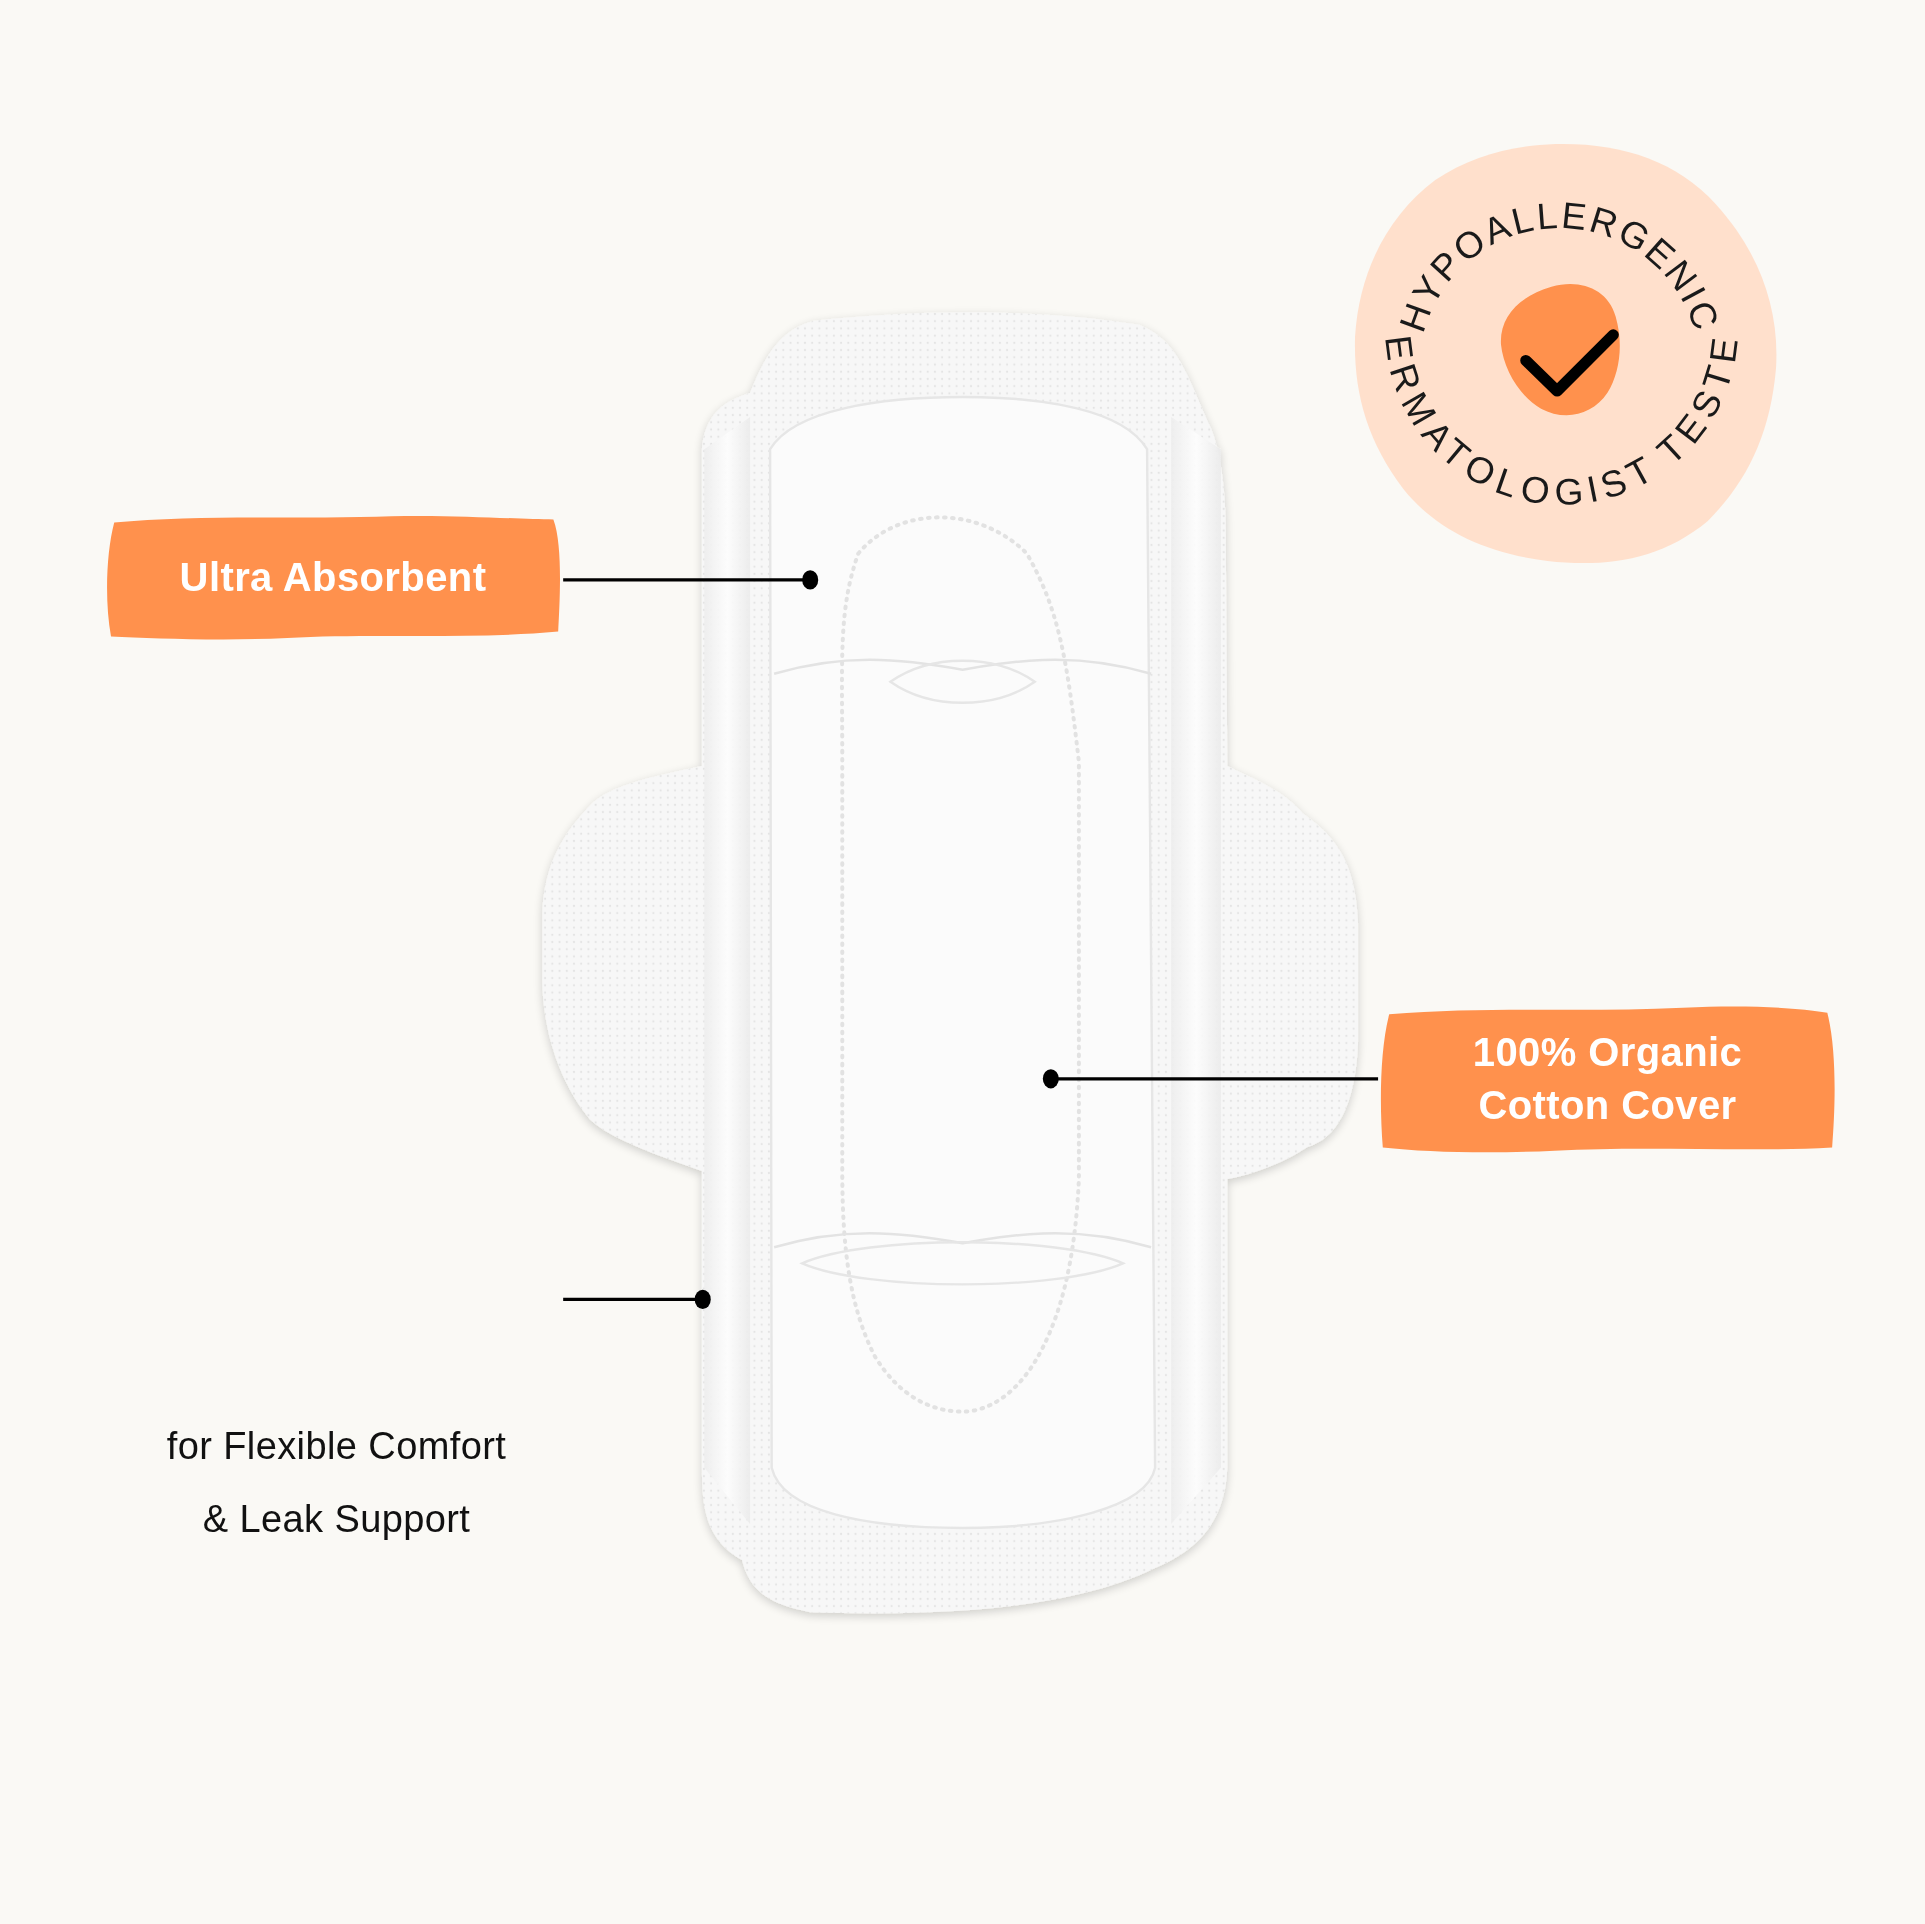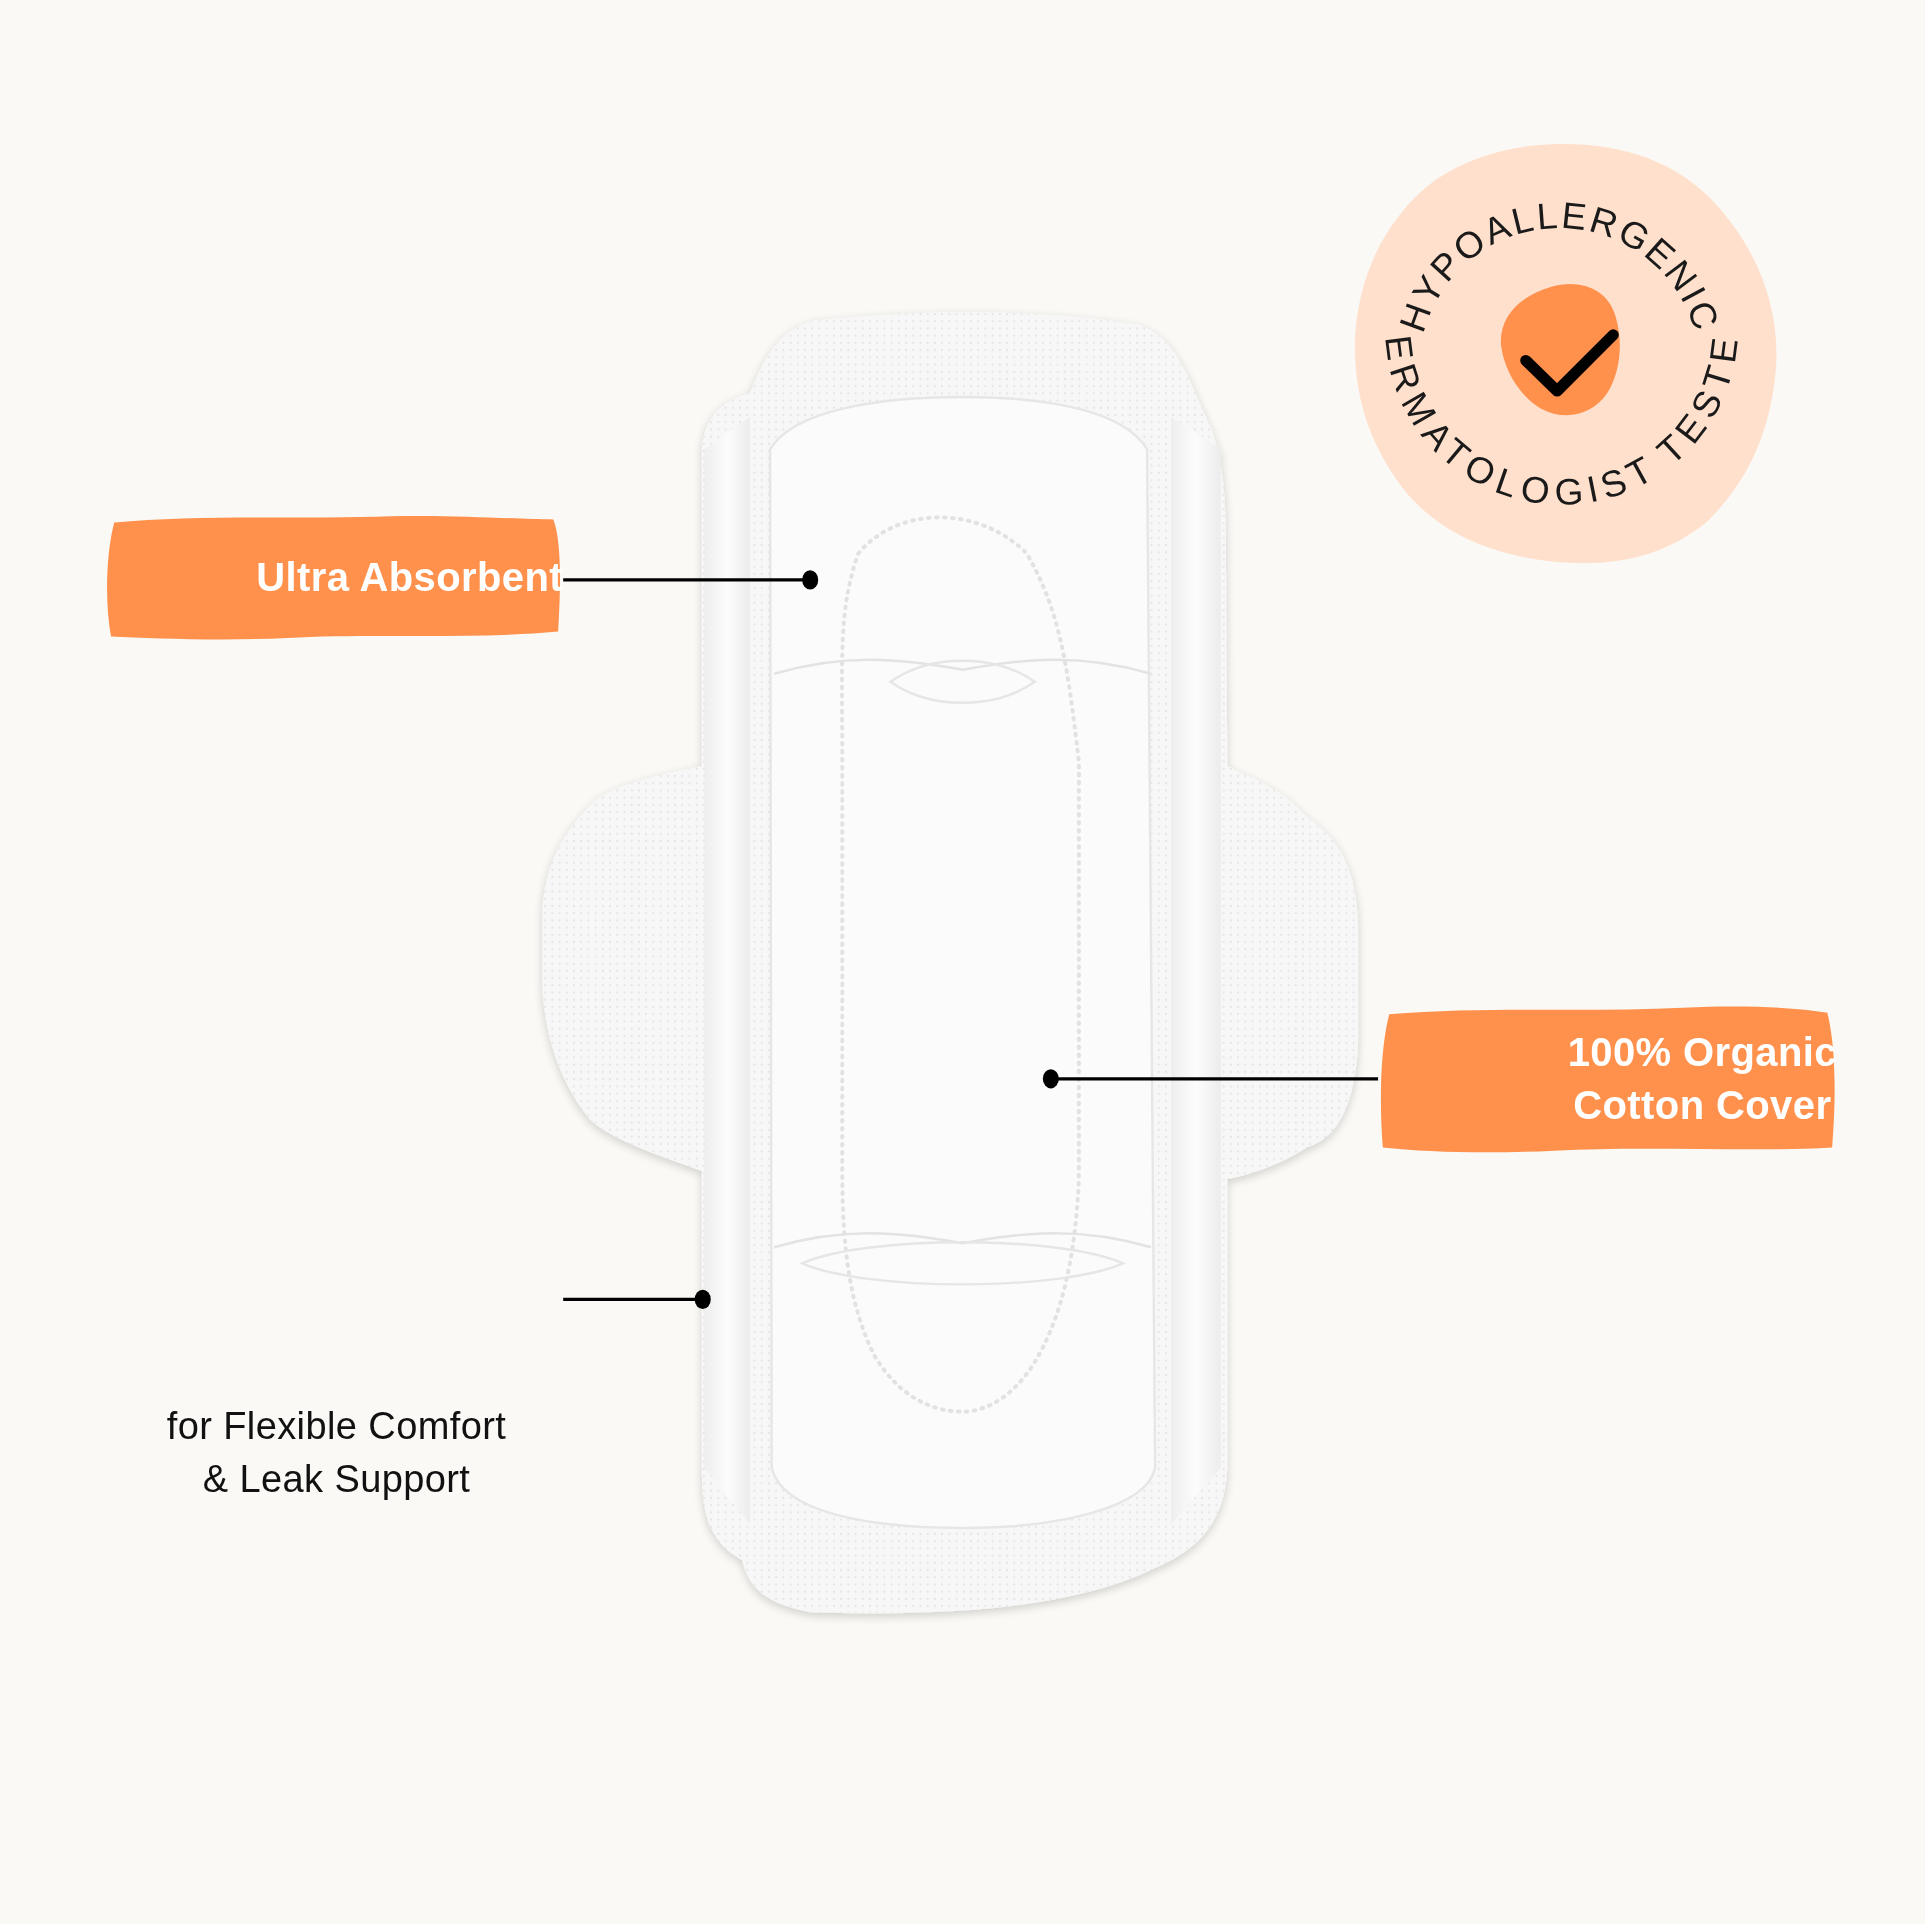--- a/index.html
+++ b/index.html
@@ -4,31 +4,31 @@
   <style>
     html, body { margin:0; padding:0; }
     body {
       width:1926px; height:1925px; position:relative; overflow:hidden;
       background:#FAF9F5;
       font-family:"Liberation Sans", "DejaVu Sans", sans-serif;
     }
     .stage { position:absolute; left:0; top:0; width:1926px; height:1925px; }
     .pad-svg { position:absolute; left:0; top:0; }
     .label {
-      position:absolute; display:flex; align-items:center; justify-content:flex-end;
+      position:absolute; display:flex; align-items:center; justify-content:center;
       text-align:center; color:#FFFFFF; font-weight:700;
       font-size:40px; line-height:53px; letter-spacing:0.4px;
     }
     .label .bg { position:absolute; inset:0; z-index:0; }
     .label .txt { position:relative; z-index:1; }
     .caption {
       position:absolute; color:#111111; font-size:38px; line-height:53px;
       text-align:center; font-weight:400; letter-spacing:0.4px;
     }
-    .caption div { white-space:nowrap; }
+    .caption div { white-space:nowrap;margin-top:20px; }
     .badge { position:absolute; }
     .badge-text {
       font-family:"Liberation Sans", "DejaVu Sans", sans-serif;
       font-size:46px; font-weight:400; fill:#1A1A1A; letter-spacing:3px;
     }
   </style>
 </head>
 <body>
 
 <div class="stage">

